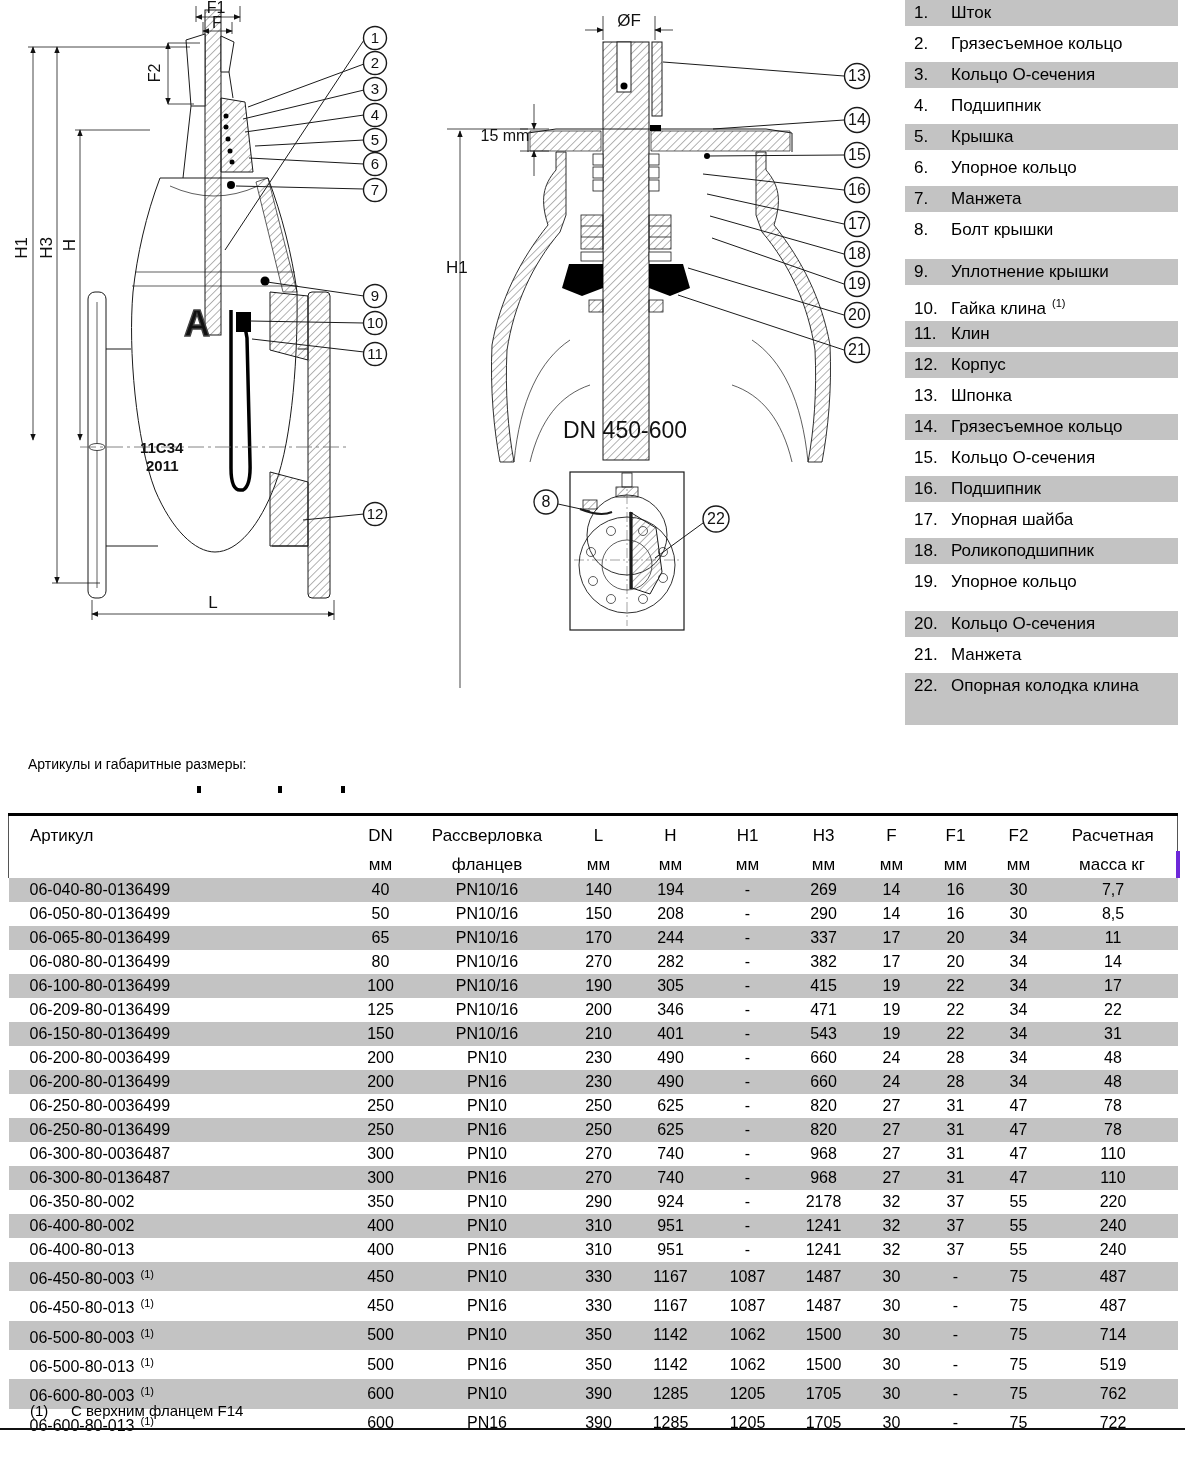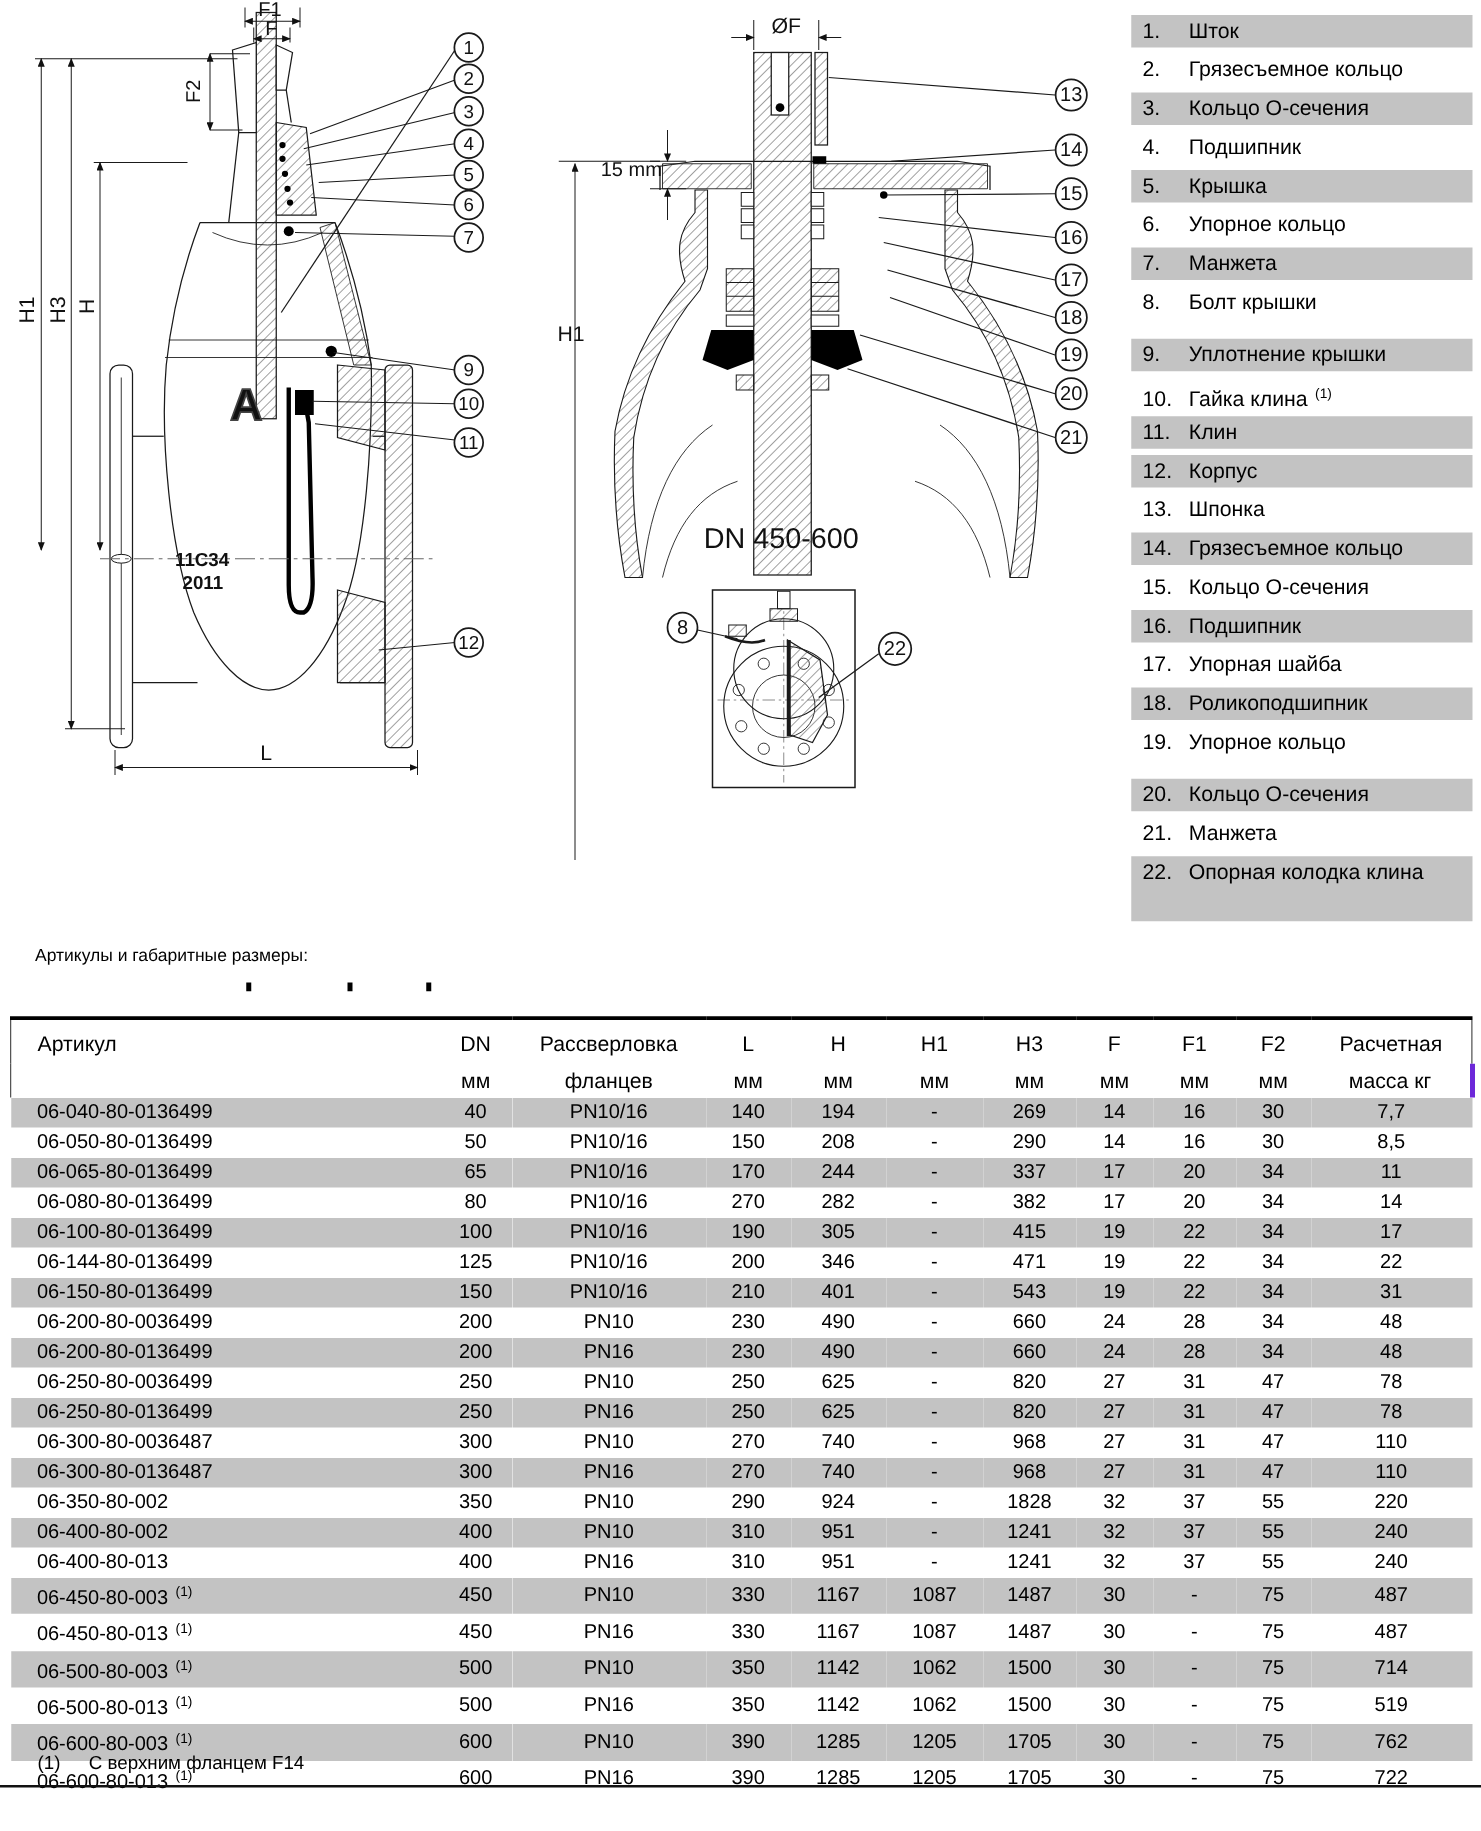--- a/index.html
+++ b/index.html
@@ -4,21 +4,21 @@
 <style>
   html,body{margin:0;padding:0}
   body{
     position:relative;width:1185px;height:1465px;background:#fff;color:#000;
     font-family:"Liberation Sans",sans-serif;overflow:hidden;
   }
   svg{font-family:"Liberation Sans",sans-serif}
   svg text{fill:#111}
 
   
-  .parts-panel{position:absolute;left:905px;top:12px;width:273px}
+  .parts-panel{position:absolute;left:905px;top:0;width:273px}
   .pl-group{margin-bottom:16px}
   .pl-item{height:26px;line-height:26px;margin-bottom:5px;font-size:17px;white-space:nowrap}
   .pl-item.shaded{background:#c3c3c3}
   .pl-item.tall{height:52px}
   .pl-num{display:inline-block;width:37px;padding-left:9px}
   sup.fn{font-size:11px;margin-left:6px}
 
   
   .tick{position:absolute;top:786px;width:4px;height:7px;background:#000}
 
@@ -500,21 +500,21 @@
           <td>190</td>
           <td>305</td>
           <td>-</td>
           <td>415</td>
           <td>19</td>
           <td>22</td>
           <td>34</td>
           <td>17</td>
         </tr>
         <tr class="">
-          <td class="article">06-144-80-0136499</td>
+          <td class="article">06-209-80-0136499</td>
           <td>125</td>
           <td>PN10/16</td>
           <td>200</td>
           <td>346</td>
           <td>-</td>
           <td>471</td>
           <td>19</td>
           <td>22</td>
           <td>34</td>
           <td>22</td>
@@ -610,21 +610,21 @@
           <td>47</td>
           <td>110</td>
         </tr>
         <tr class="">
           <td class="article">06-350-80-002</td>
           <td>350</td>
           <td>PN10</td>
           <td>290</td>
           <td>924</td>
           <td>-</td>
-          <td>1828</td>
+          <td>2178</td>
           <td>32</td>
           <td>37</td>
           <td>55</td>
           <td>220</td>
         </tr>
         <tr class="shaded">
           <td class="article">06-400-80-002</td>
           <td>400</td>
           <td>PN10</td>
           <td>310</td>

